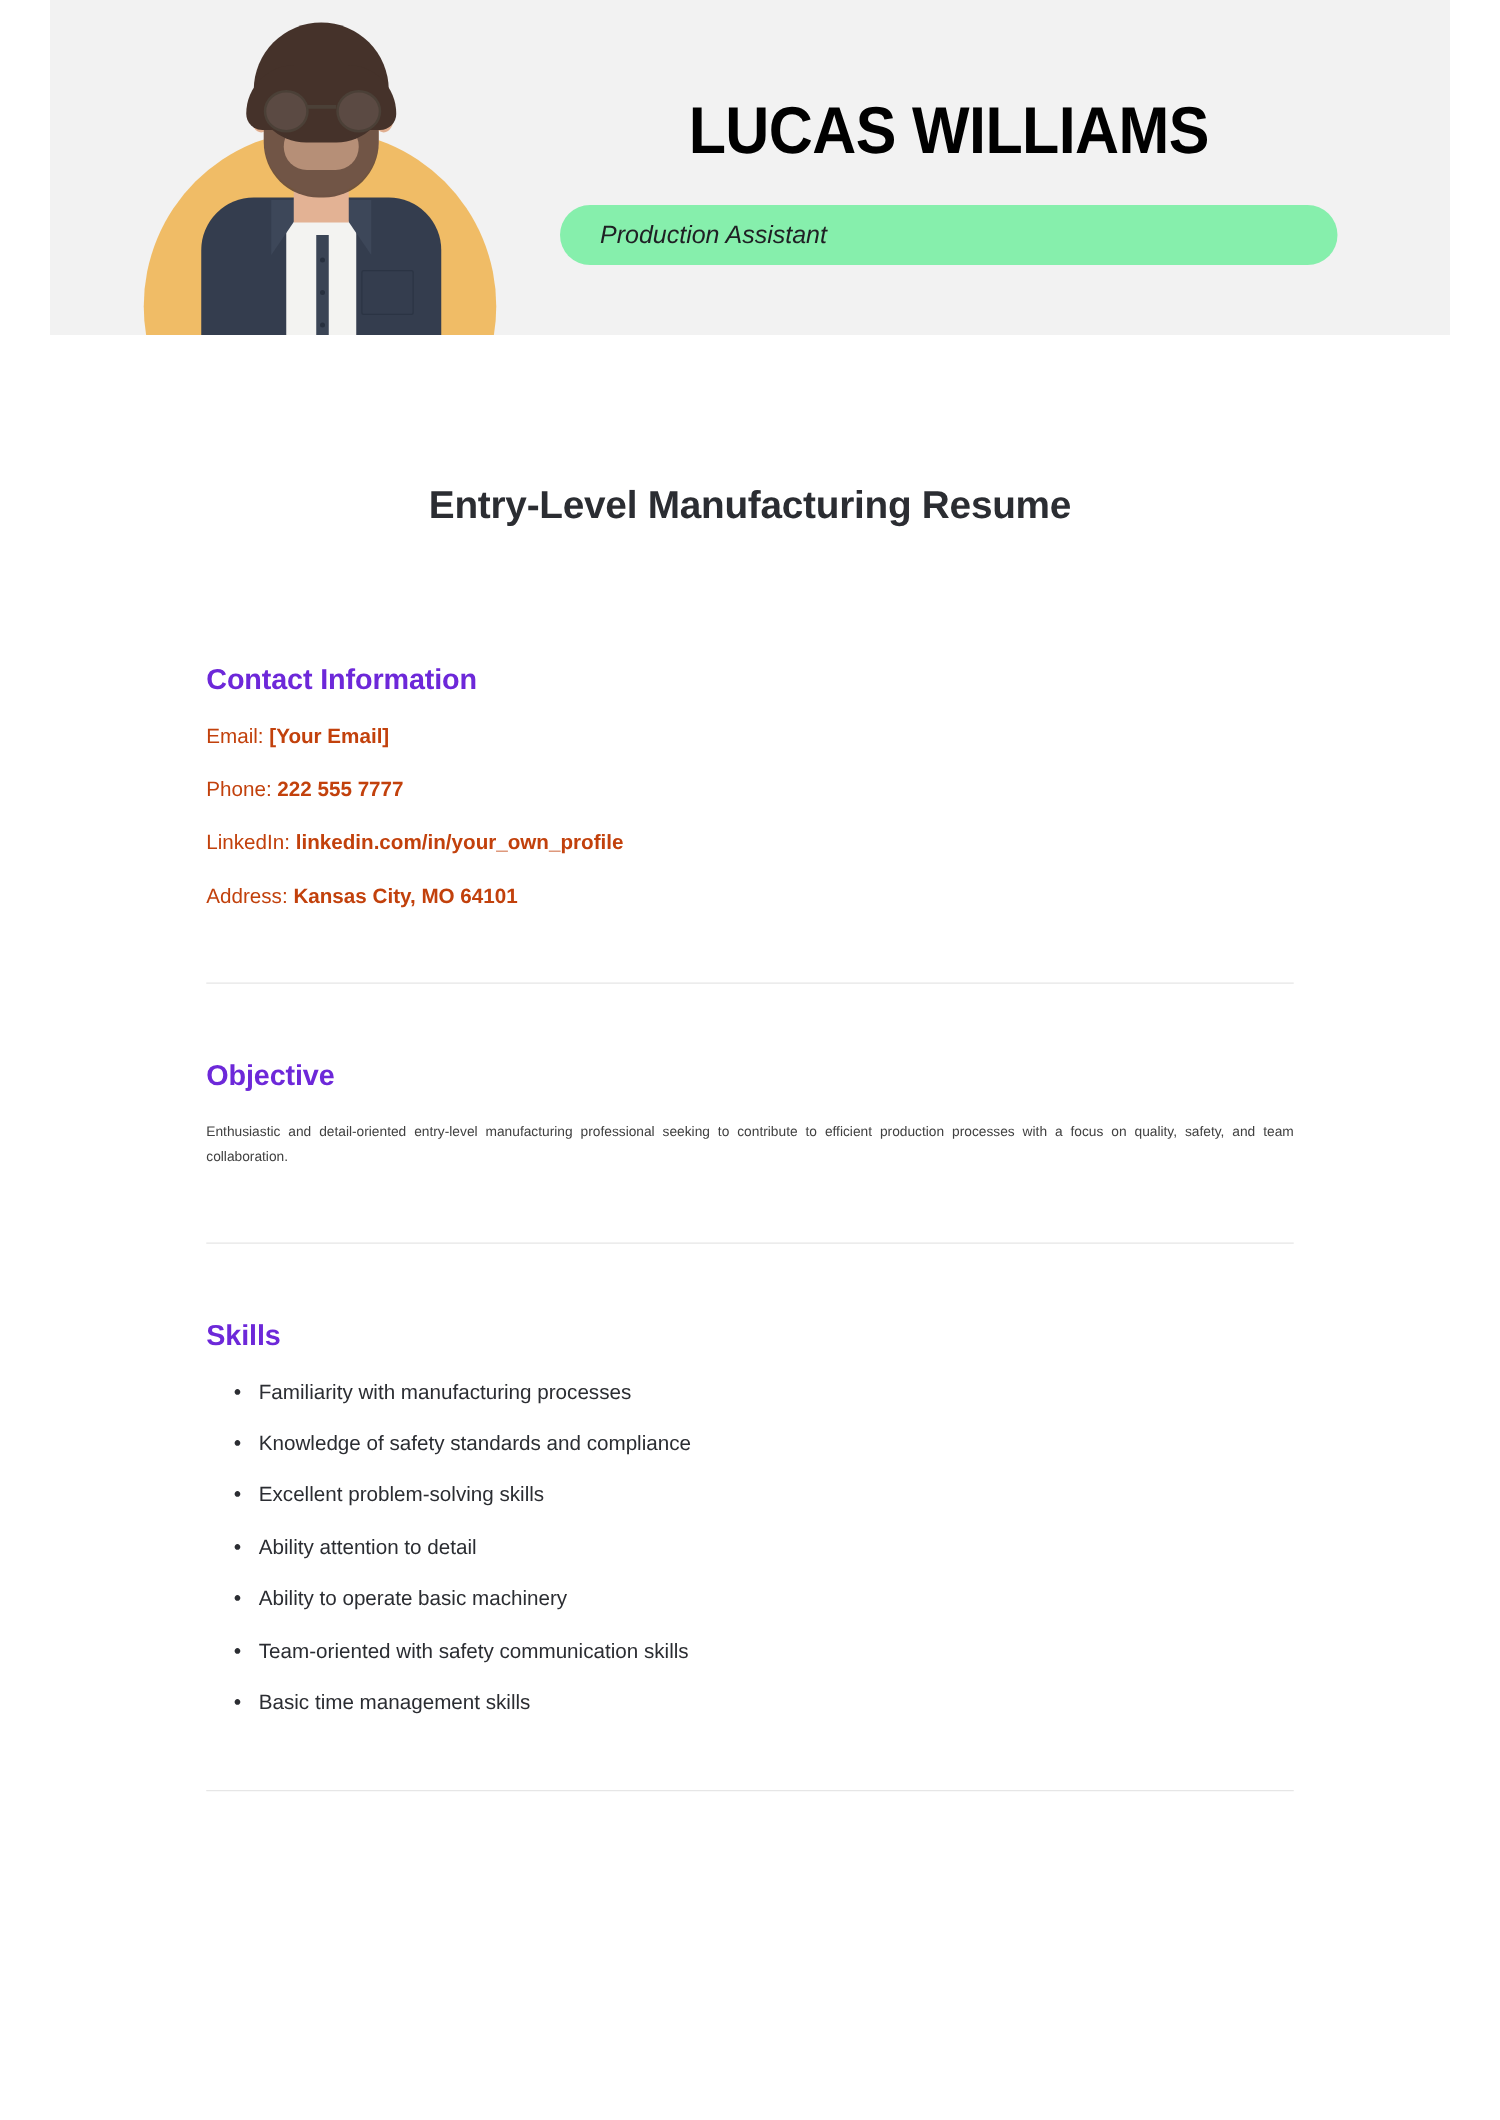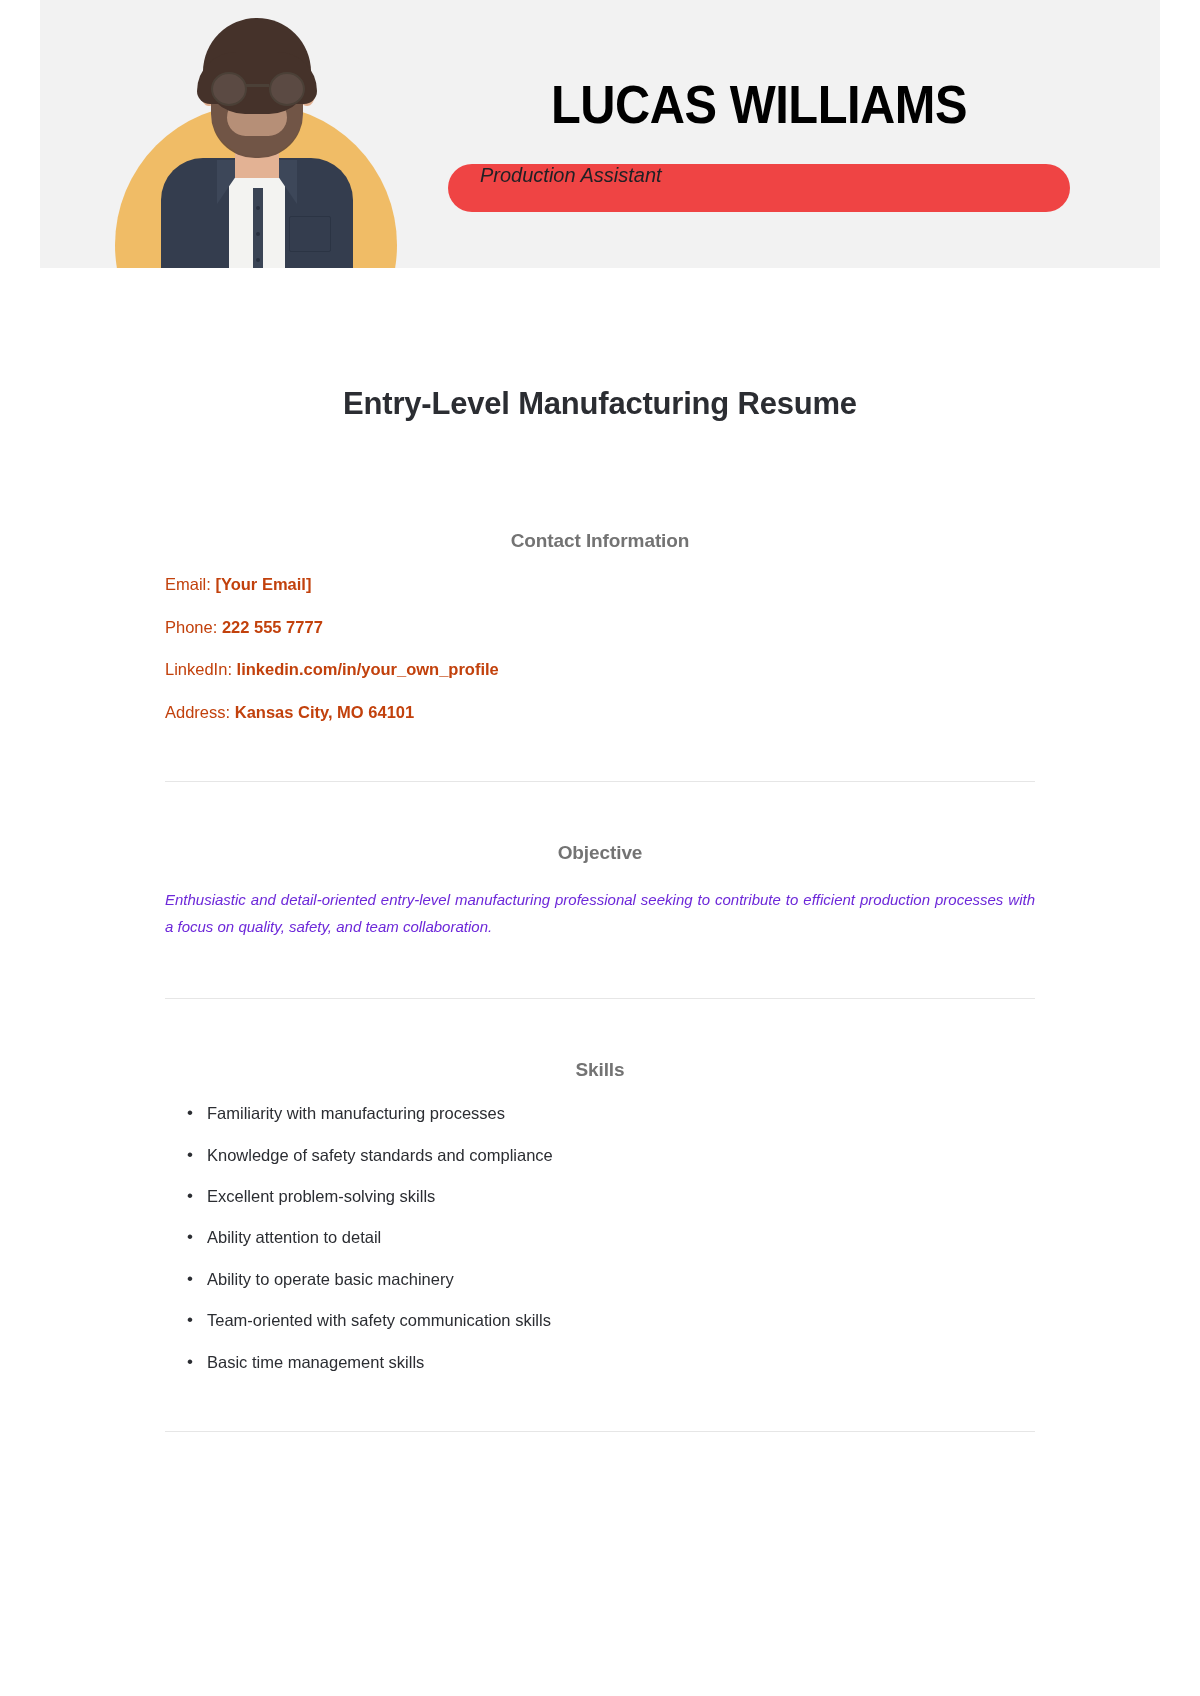--- a/index.html
+++ b/index.html
@@ -206,23 +206,24 @@
     white-space: nowrap;
     transform: scaleX(0.92);
     transform-origin: center;
   }
   .role-badge {
     position: absolute;
     top: 164px;
     left: 0;
     right: 0;
     height: 48px;
-    background: #ef4444;
+    background: #86efac;
     border-radius: 26px;
     display: flex;
+    align-items: center;
     padding-left: 32px;
     box-sizing: border-box;
   }
   .role-badge span {
     font-size: 20px;
     font-style: italic;
     color: #1f2024;
     font-weight: 400;
   }
 
@@ -239,26 +240,25 @@
     color: #2b2d32;
     margin: 0;
     padding-top: 118px;
     letter-spacing: -0.2px;
   }
 
   .section {
     margin-top: 0;
   }
   .section-heading {
-    font-size: 19px;
+    font-size: 23px;
     font-weight: 700;
-    color: #737373;
+    color: #6d28d9;
     margin: 0 0 22px 0;
     letter-spacing: -0.1px;
-    text-align: center;
   }
 
   .first-section { padding-top: 108px; }
 
   .contact-line {
     font-size: 16.5px;
     line-height: 1.25;
     margin-bottom: 22px;
     color: #c2410c;
   }
@@ -269,26 +269,25 @@
   .divider {
     height: 1px;
     background: #e6e6e6;
     border: 0;
     margin: 0;
   }
   .sp-before-div { height: 58px; }
   .sp-after-div  { height: 60px; }
 
   .objective-text {
-    font-size: 15px;
+    font-size: 11px;
     line-height: 1.82;
     text-align: justify;
-    color: #6d28d9;
+    color: #404040;
     margin: 0;
-    font-style: italic;
   }
 
   .skills-list {
     margin: 0;
     padding-left: 22px;
     list-style: none;
   }
   .skills-list li {
     position: relative;
     font-size: 16.5px;

